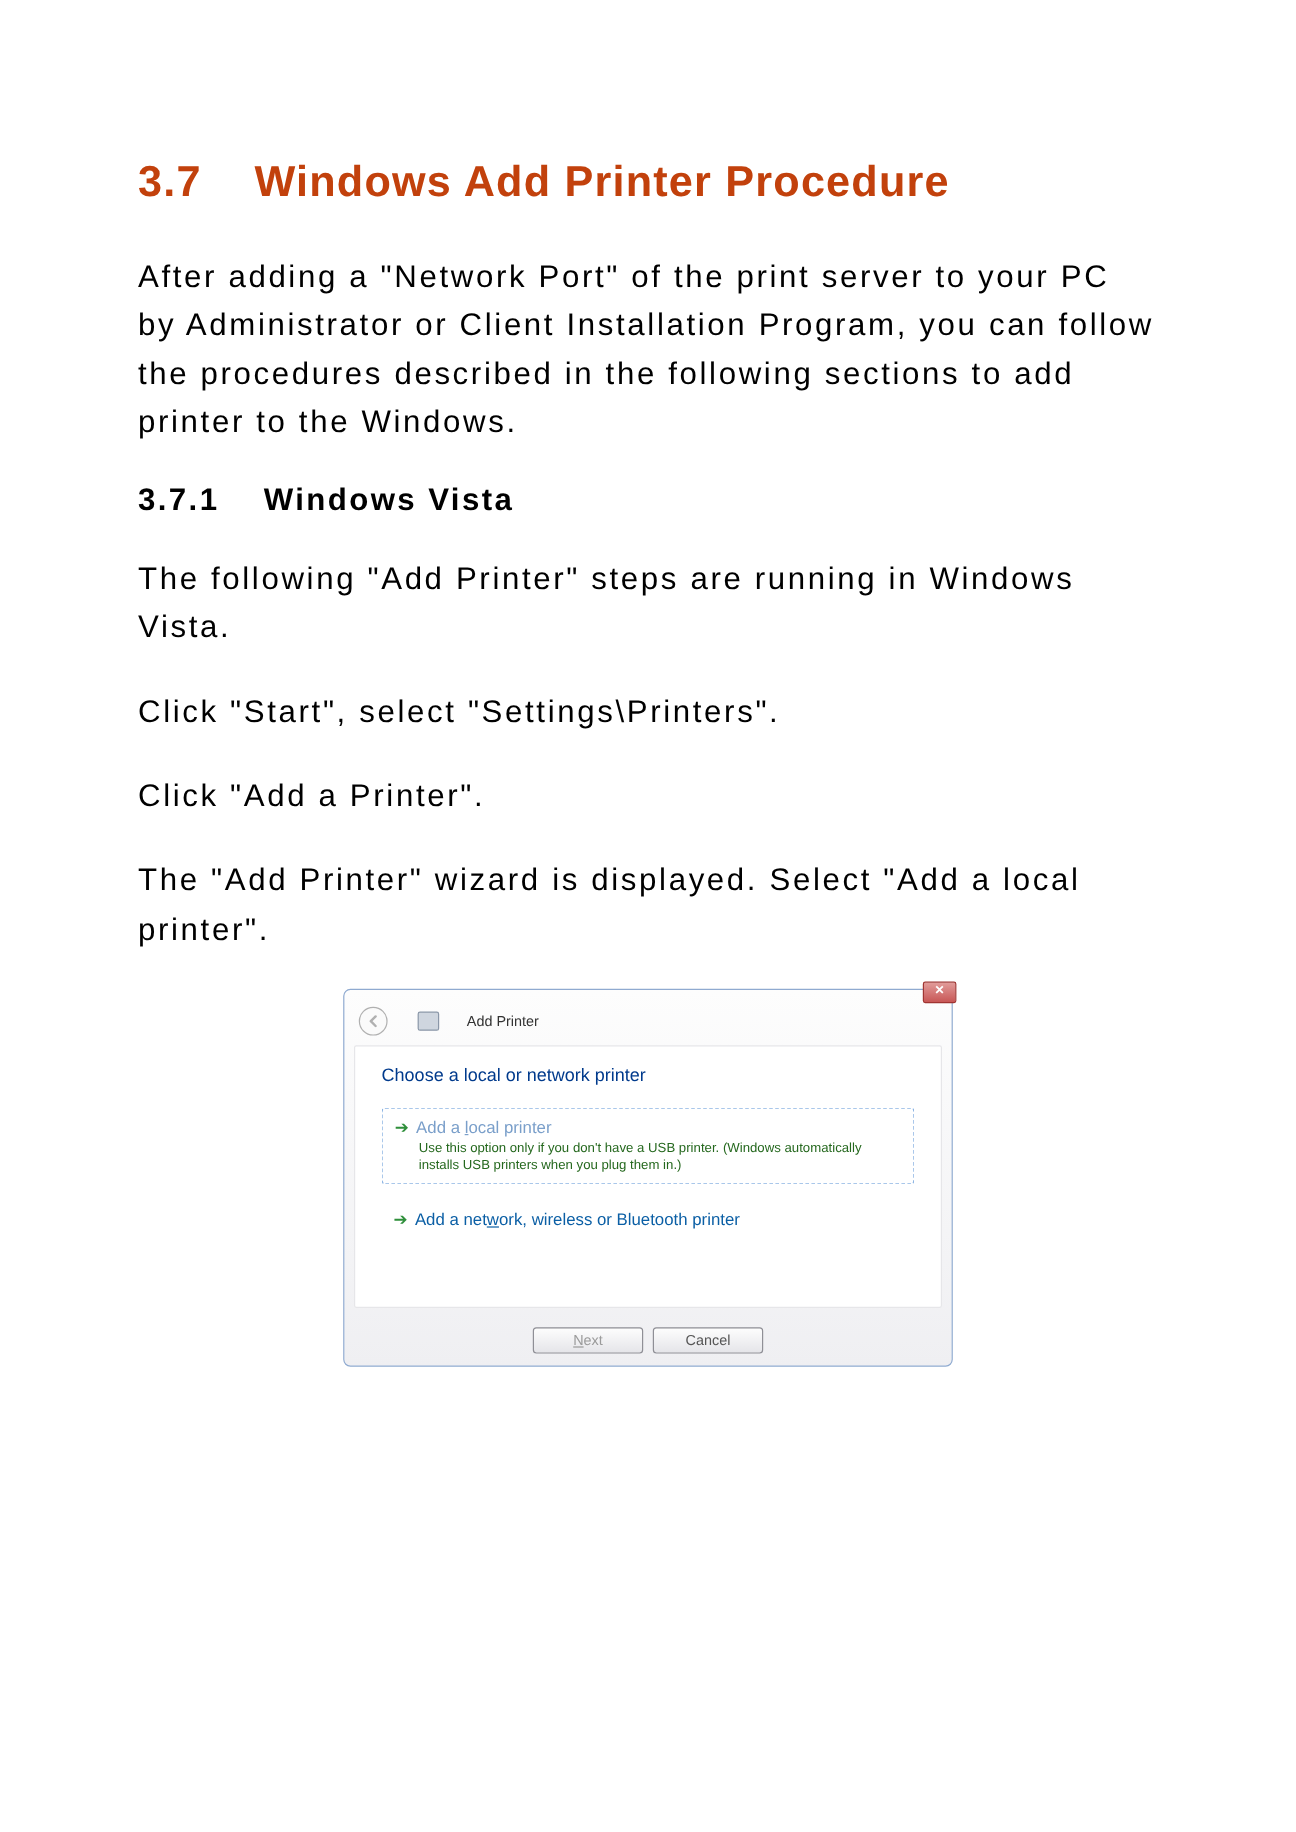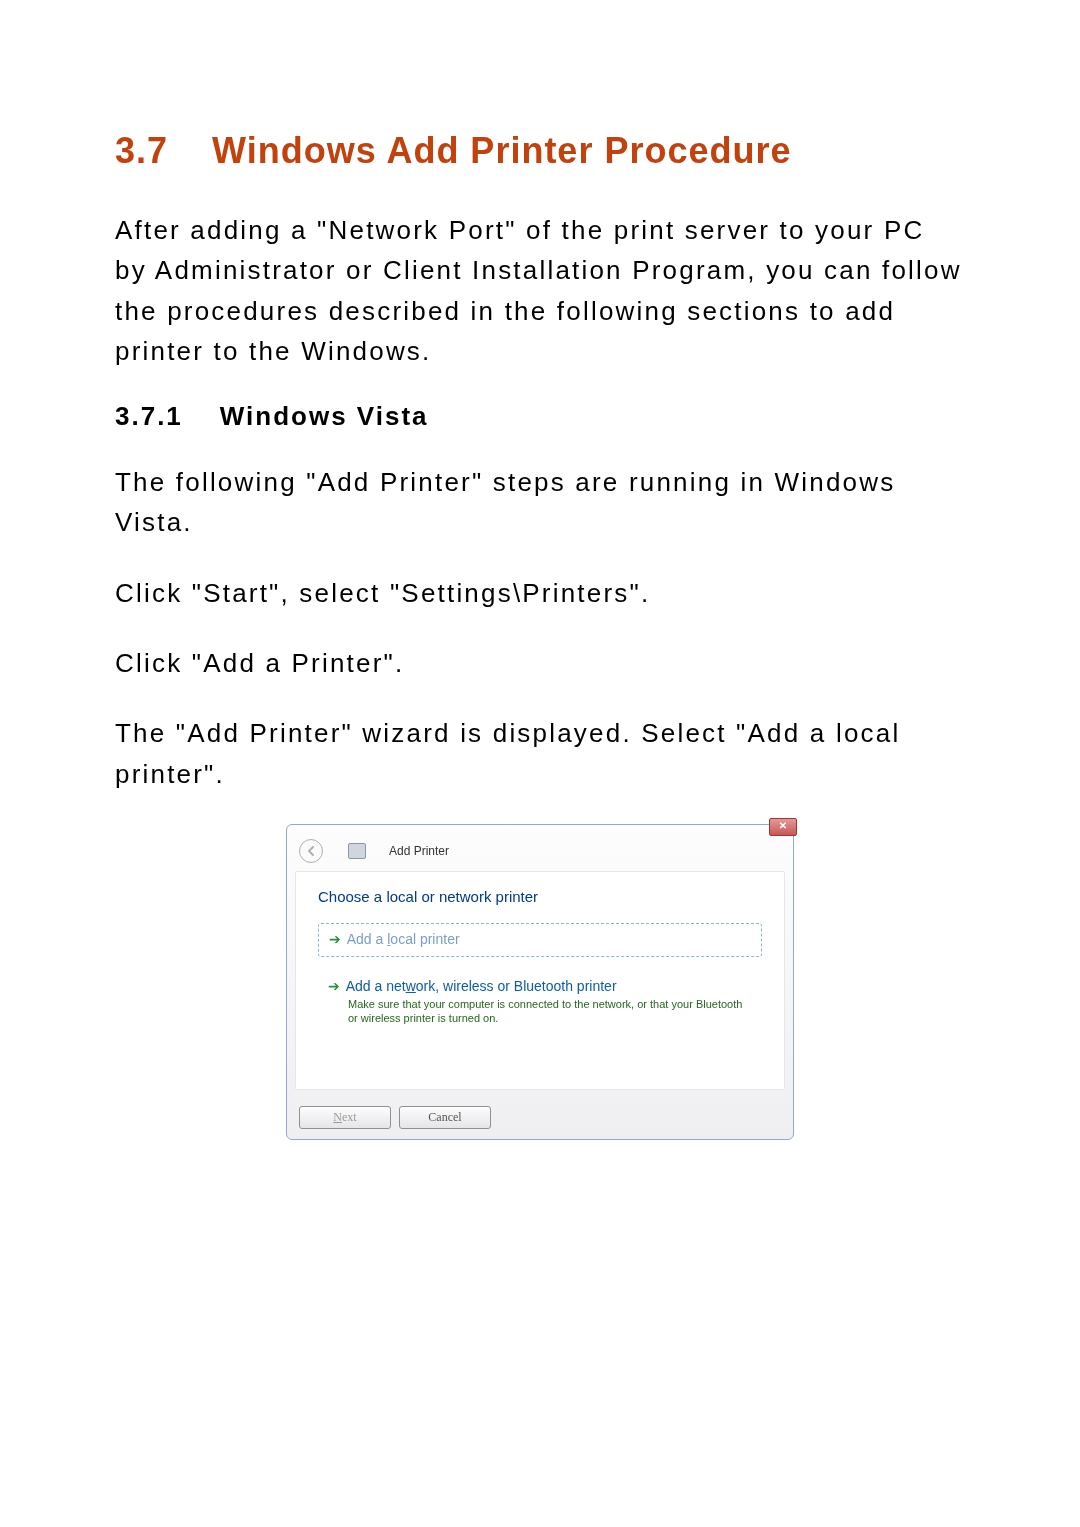--- a/index.html
+++ b/index.html
@@ -143,24 +143,23 @@
     line-height: 14px;
     margin-top: 2px;
     margin-left: 20px;
   }
   .option-plain {
     padding: 4px 10px 8px 10px;
     margin-bottom: 40px;
   }
   .dlg-footer {
     display: flex;
-    justify-content: flex-start;
+    justify-content: center;
     gap: 8px;
     padding: 8px 12px 10px 12px;
-    font-family: Liberation Serif, serif;
   }
   .dlg-btn {
     min-width: 70px;
     font-size: 12px;
     padding: 3px 10px;
     border: 1px solid #8f8f96;
     background: linear-gradient(#fdfdfd, #e5e5e9);
     border-radius: 3px;
     color: #555;
     text-align: center;
@@ -206,28 +205,28 @@
         <span class="dlg-title">Add Printer</span>
       </div>
       <div class="dlg-inner">
         <div class="dlg-subhead">Choose a local or network printer</div>
 
         <div class="option-box">
           <div class="option-row">
             <span class="arrow">➔</span>
             <span class="opt-title"><span>Add a </span><span class="ul">l</span><span>ocal printer</span></span>
           </div>
+          <div class="opt-desc">Use this option only if you don't have a USB printer. (Windows automatically installs USB printers when you plug them in.)</div>
         </div>
 
         <div class="option-plain">
           <div class="option-row">
             <span class="arrow">➔</span>
             <span class="opt-title active"><span>Add a net</span><span class="ul">w</span><span>ork, wireless or Bluetooth printer</span></span>
           </div>
-          <div class="opt-desc">Make sure that your computer is connected to the network, or that your Bluetooth or wireless printer is turned on.</div>
         </div>
       </div>
       <div class="dlg-footer">
         <div class="dlg-btn disabled"><span class="ul">N</span><span>ext</span></div>
         <div class="dlg-btn">Cancel</div>
       </div>
     </div>
   </div>
 
 </div>

